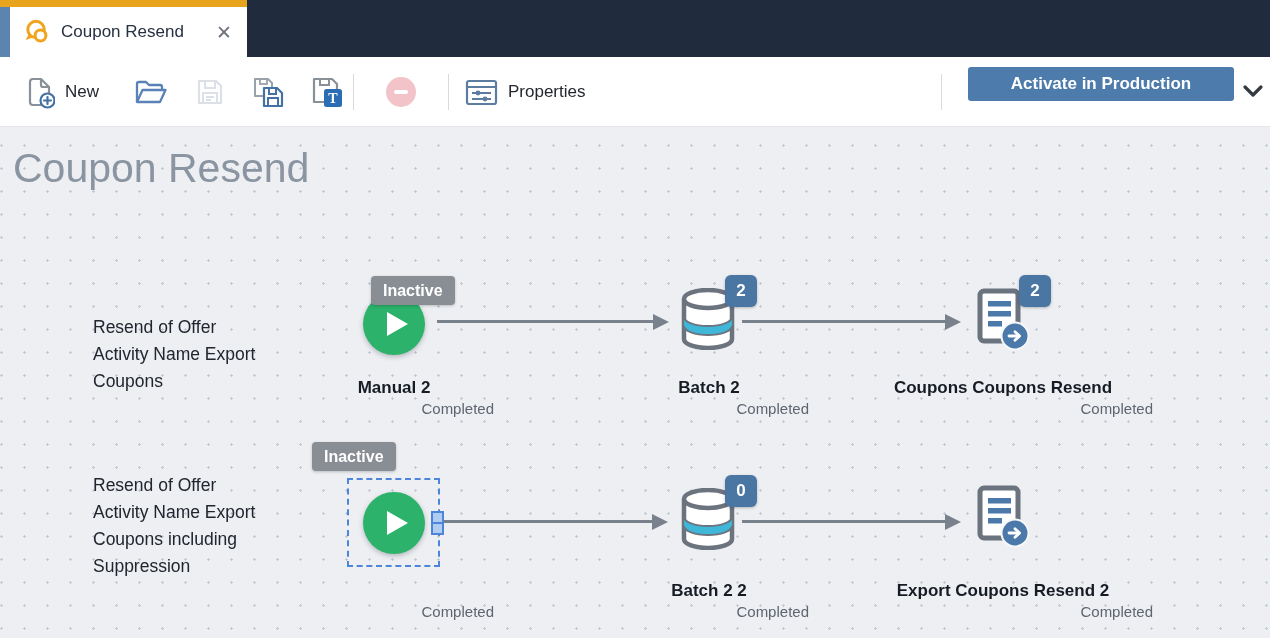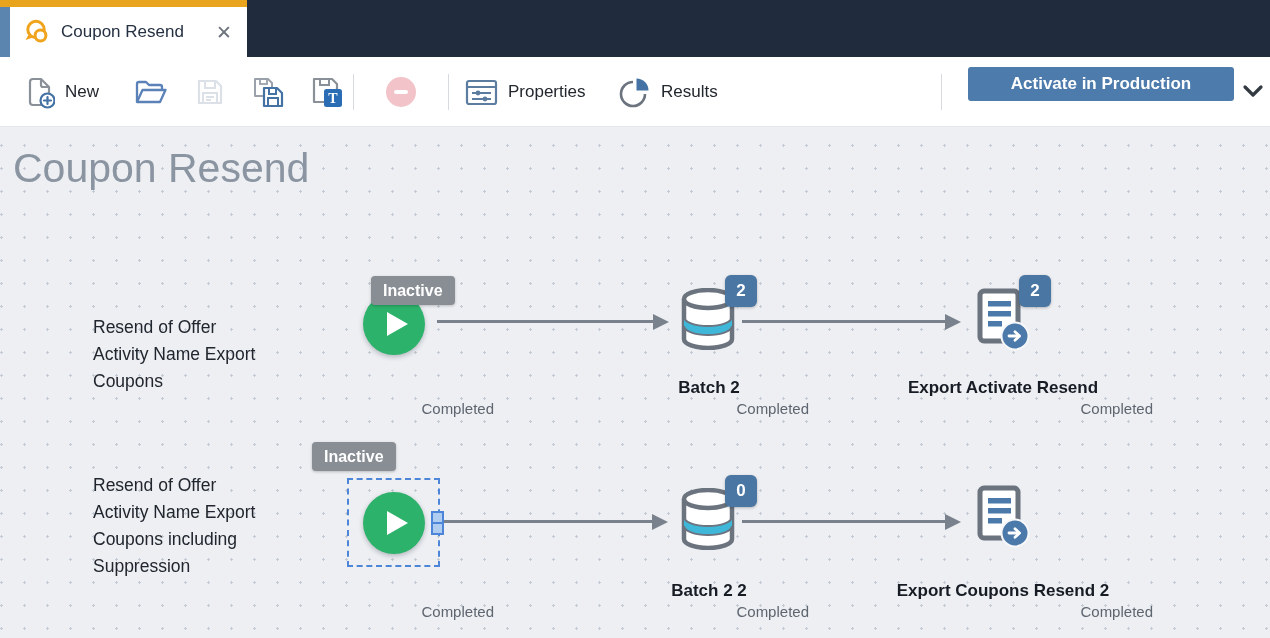--- a/index.html
+++ b/index.html
@@ -148,27 +148,20 @@
         <rect x="2" y="2" width="29" height="23" rx="2" fill="none" stroke="#5d7da0" stroke-width="2.2"></rect>
         <path d="M2,8 H31" stroke="#5d7da0" stroke-width="2"></path>
         <path d="M7,14 H26" stroke="#5d7da0" stroke-width="2"></path>
         <circle cx="13" cy="14" r="2.4" fill="#5d7da0"></circle>
         <path d="M7,20 H26" stroke="#5d7da0" stroke-width="2"></path>
         <circle cx="20" cy="20" r="2.4" fill="#5d7da0"></circle>
       </svg>
       <span class="lbl">Properties</span>
     </div>
 
-    <div class="tbtn" style="left:618px">
-      <svg width="33" height="33" viewBox="0 0 33 33">
-        <path d="M15,6 a12,12 0 1 0 12,12" fill="none" stroke="#6b737e" stroke-width="2.6"></path>
-        <path d="M18.5,2.5 a12,12 0 0 1 12,12 l-12,0 z" fill="#4472a4"></path>
-      </svg>
-      <span class="lbl">Results</span>
-    </div>
 
 
     <div class="sep" style="left:941px"></div>
 
     <button class="activate-btn">Activate in Production</button>
 
     <svg class="chevron" width="22" height="18" viewBox="0 0 22 18">
       <path d="M3,4 l8,8 l8,-8" fill="none" stroke="#343a41" stroke-width="3.2" stroke-linecap="round" stroke-linejoin="round"></path>
     </svg>
   </div>
@@ -205,24 +198,25 @@
       <rect x="10" y="3" width="38" height="50" rx="4" fill="#ffffff" stroke="#6b737e" stroke-width="5"></rect>
       <rect x="18" y="13" width="23" height="5.5" fill="#4b79a9"></rect>
       <rect x="18" y="23" width="23" height="5.5" fill="#4b79a9"></rect>
       <rect x="18" y="33" width="14" height="5.5" fill="#4b79a9"></rect>
       <circle cx="45" cy="48" r="13.5" fill="#4b79a9" stroke="#f6f7f9" stroke-width="2"></circle>
       <path d="M39,48 h9" stroke="#ffffff" stroke-width="2.8" stroke-linecap="round"></path>
       <path d="M45,43.8 l4.6,4.2 l-4.6,4.2" fill="none" stroke="#ffffff" stroke-width="2.8" stroke-linecap="round" stroke-linejoin="round"></path>
     </svg>
     <div class="count-badge" style="left:1019px; top:148px">2</div>
 
+    <div class="node-label" style="left:294px; top:251px; width:200px">Manual 2</div>
     <div class="node-status" style="left:294px; top:273px; width:200px">Completed</div>
     <div class="node-label" style="left:609px; top:251px; width:200px">Batch 2</div>
     <div class="node-status" style="left:609px; top:273px; width:200px">Completed</div>
-    <div class="node-label" style="left:853px; top:251px; width:300px">Export Activate Resend</div>
+    <div class="node-label" style="left:853px; top:251px; width:300px">Coupons Coupons Resend</div>
     <div class="node-status" style="left:853px; top:273px; width:300px">Completed</div>
 
     <div class="desc" style="left:93px; top:345px">Resend of Offer
 Activity Name Export
 Coupons including
 Suppression</div>
 
     <div class="inactive-badge" style="left:312px; top:315px">Inactive</div>
 
     <div class="select-box" style="left:347px; top:351px; width:93px; height:89px"></div>

